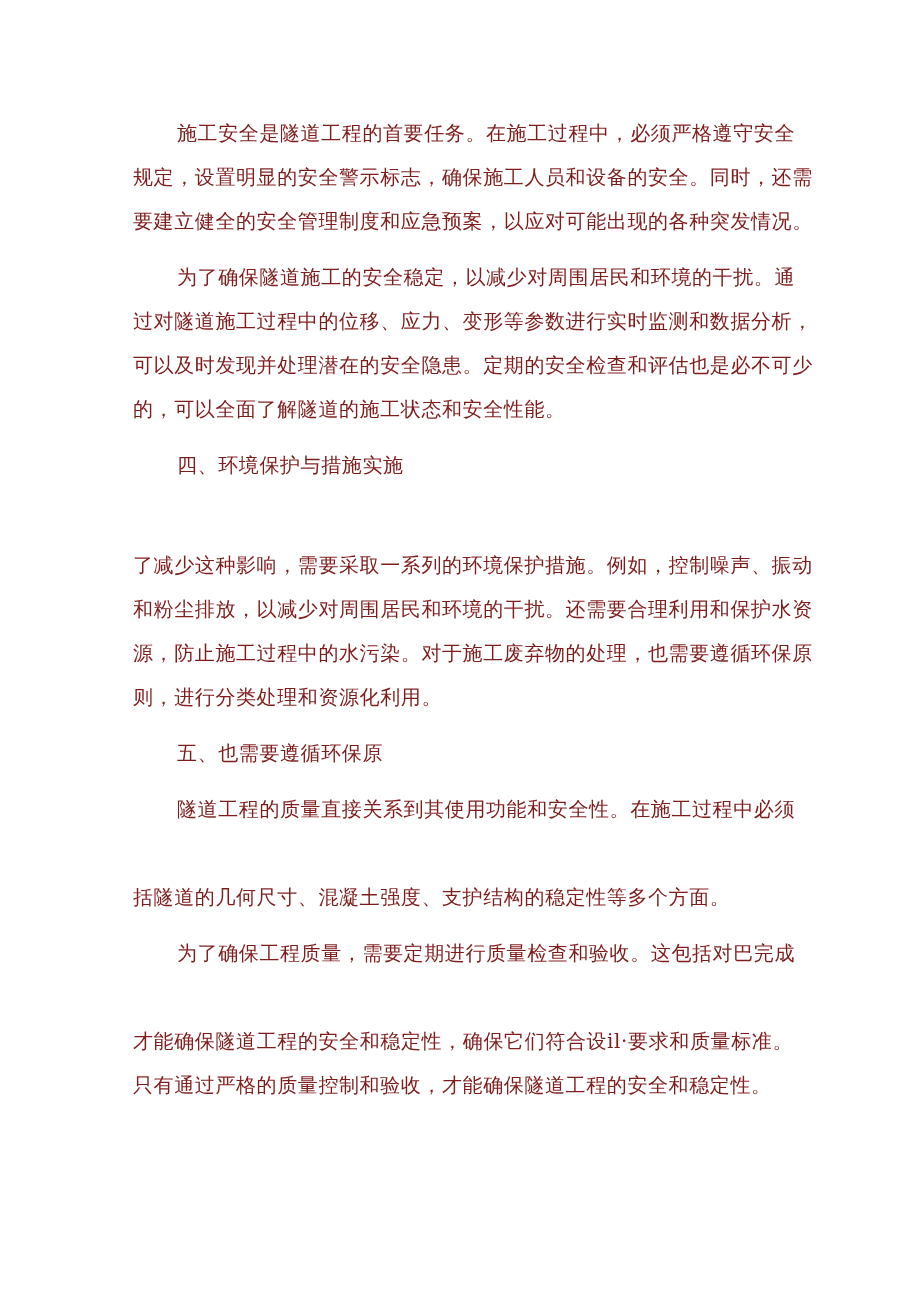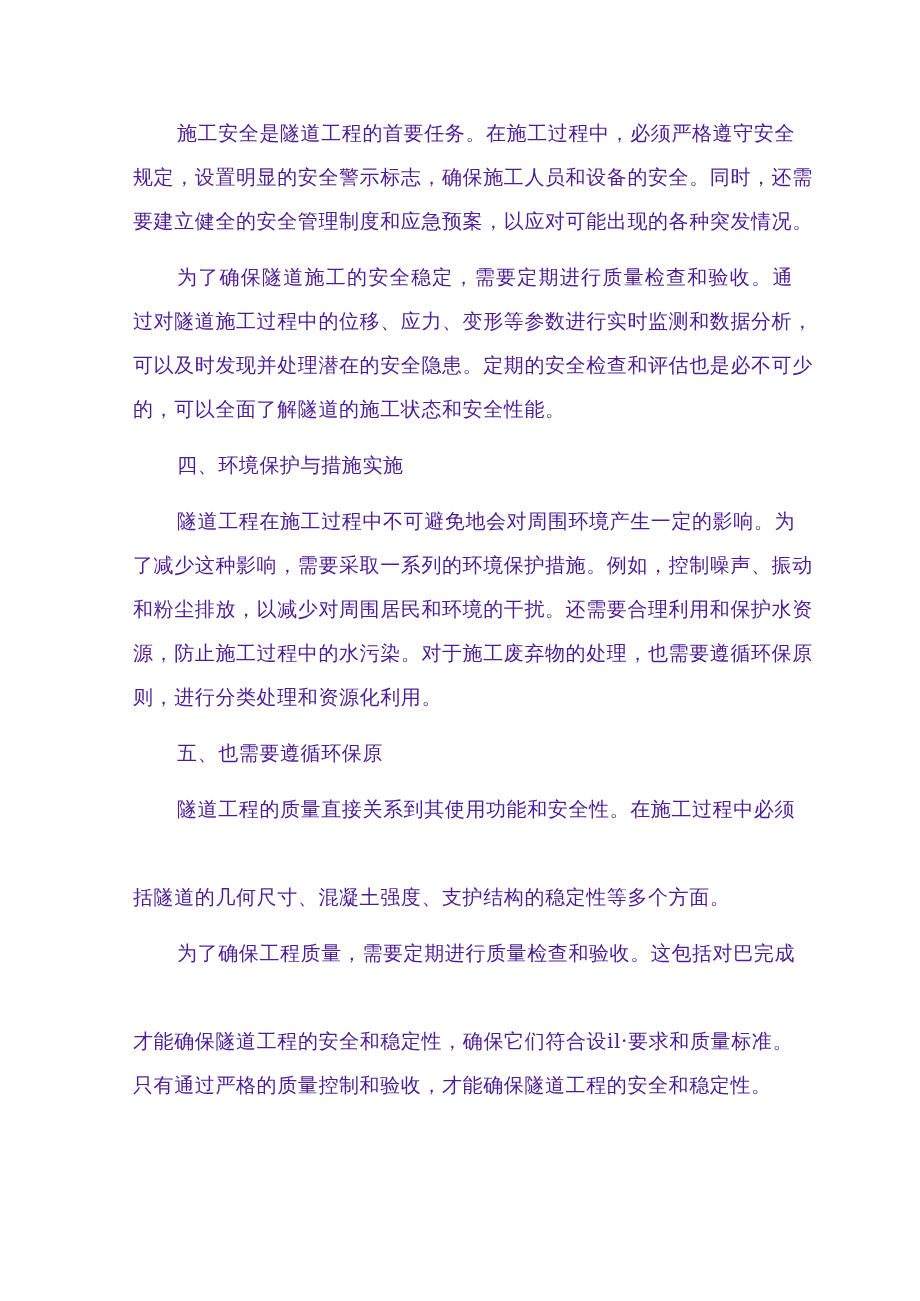--- a/index.html
+++ b/index.html
@@ -8,44 +8,43 @@
     position: absolute; left: 0; top: 0; width: 920px; height: 1301px; background: #fff;
   }
   .line {
     position: absolute;
     left: 133px;
     width: 660px;
     height: 30px;
     font-family: "DejaVu Serif", "Liberation Serif", serif;
     font-size: 20px;
     line-height: 30px;
-    color: #4c1d95;
+    color: #7f1d1d;
     white-space: nowrap;
     letter-spacing: 0.6px;
   }
   .indent { left: 177px; width: 616px; }
   .justify { text-align: justify; text-align-last: justify; }
 </style>
 </head>
 <body>
 
 <div class="page">
 
   <div class="line indent justify" style="top:118px">施工安全是隧道工程的首要任务。在施工过程中，必须严格遵守安全</div>
   <div class="line justify" style="top:162px">规定，设置明显的安全警示标志，确保施工人员和设备的安全。同时，还需</div>
   <div class="line justify" style="top:206px">要建立健全的安全管理制度和应急预案，以应对可能出现的各种突发情况。</div>
 
-  <div class="line indent justify" style="top:262px">为了确保隧道施工的安全稳定，需要定期进行质量检查和验收。通</div>
+  <div class="line indent justify" style="top:262px">为了确保隧道施工的安全稳定，以减少对周围居民和环境的干扰。通</div>
   <div class="line justify" style="top:306px">过对隧道施工过程中的位移、应力、变形等参数进行实时监测和数据分析，</div>
   <div class="line justify" style="top:350px">可以及时发现并处理潜在的安全隐患。定期的安全检查和评估也是必不可少</div>
   <div class="line" style="top:394px">的，可以全面了解隧道的施工状态和安全性能。</div>
 
   <div class="line indent" style="top:450px">四、环境保护与措施实施</div>
 
-  <div class="line indent justify" style="top:506px">隧道工程在施工过程中不可避免地会对周围环境产生一定的影响。为</div>
   <div class="line justify" style="top:550px">了减少这种影响，需要采取一系列的环境保护措施。例如，控制噪声、振动</div>
   <div class="line justify" style="top:594px">和粉尘排放，以减少对周围居民和环境的干扰。还需要合理利用和保护水资</div>
   <div class="line justify" style="top:638px">源，防止施工过程中的水污染。对于施工废弃物的处理，也需要遵循环保原</div>
   <div class="line" style="top:682px">则，进行分类处理和资源化利用。</div>
 
   <div class="line indent" style="top:738px">五、也需要遵循环保原</div>
 
   <div class="line indent justify" style="top:794px">隧道工程的质量直接关系到其使用功能和安全性。在施工过程中必须</div>
   <div class="line" style="top:882px">括隧道的几何尺寸、混凝土强度、支护结构的稳定性等多个方面。</div>
 

